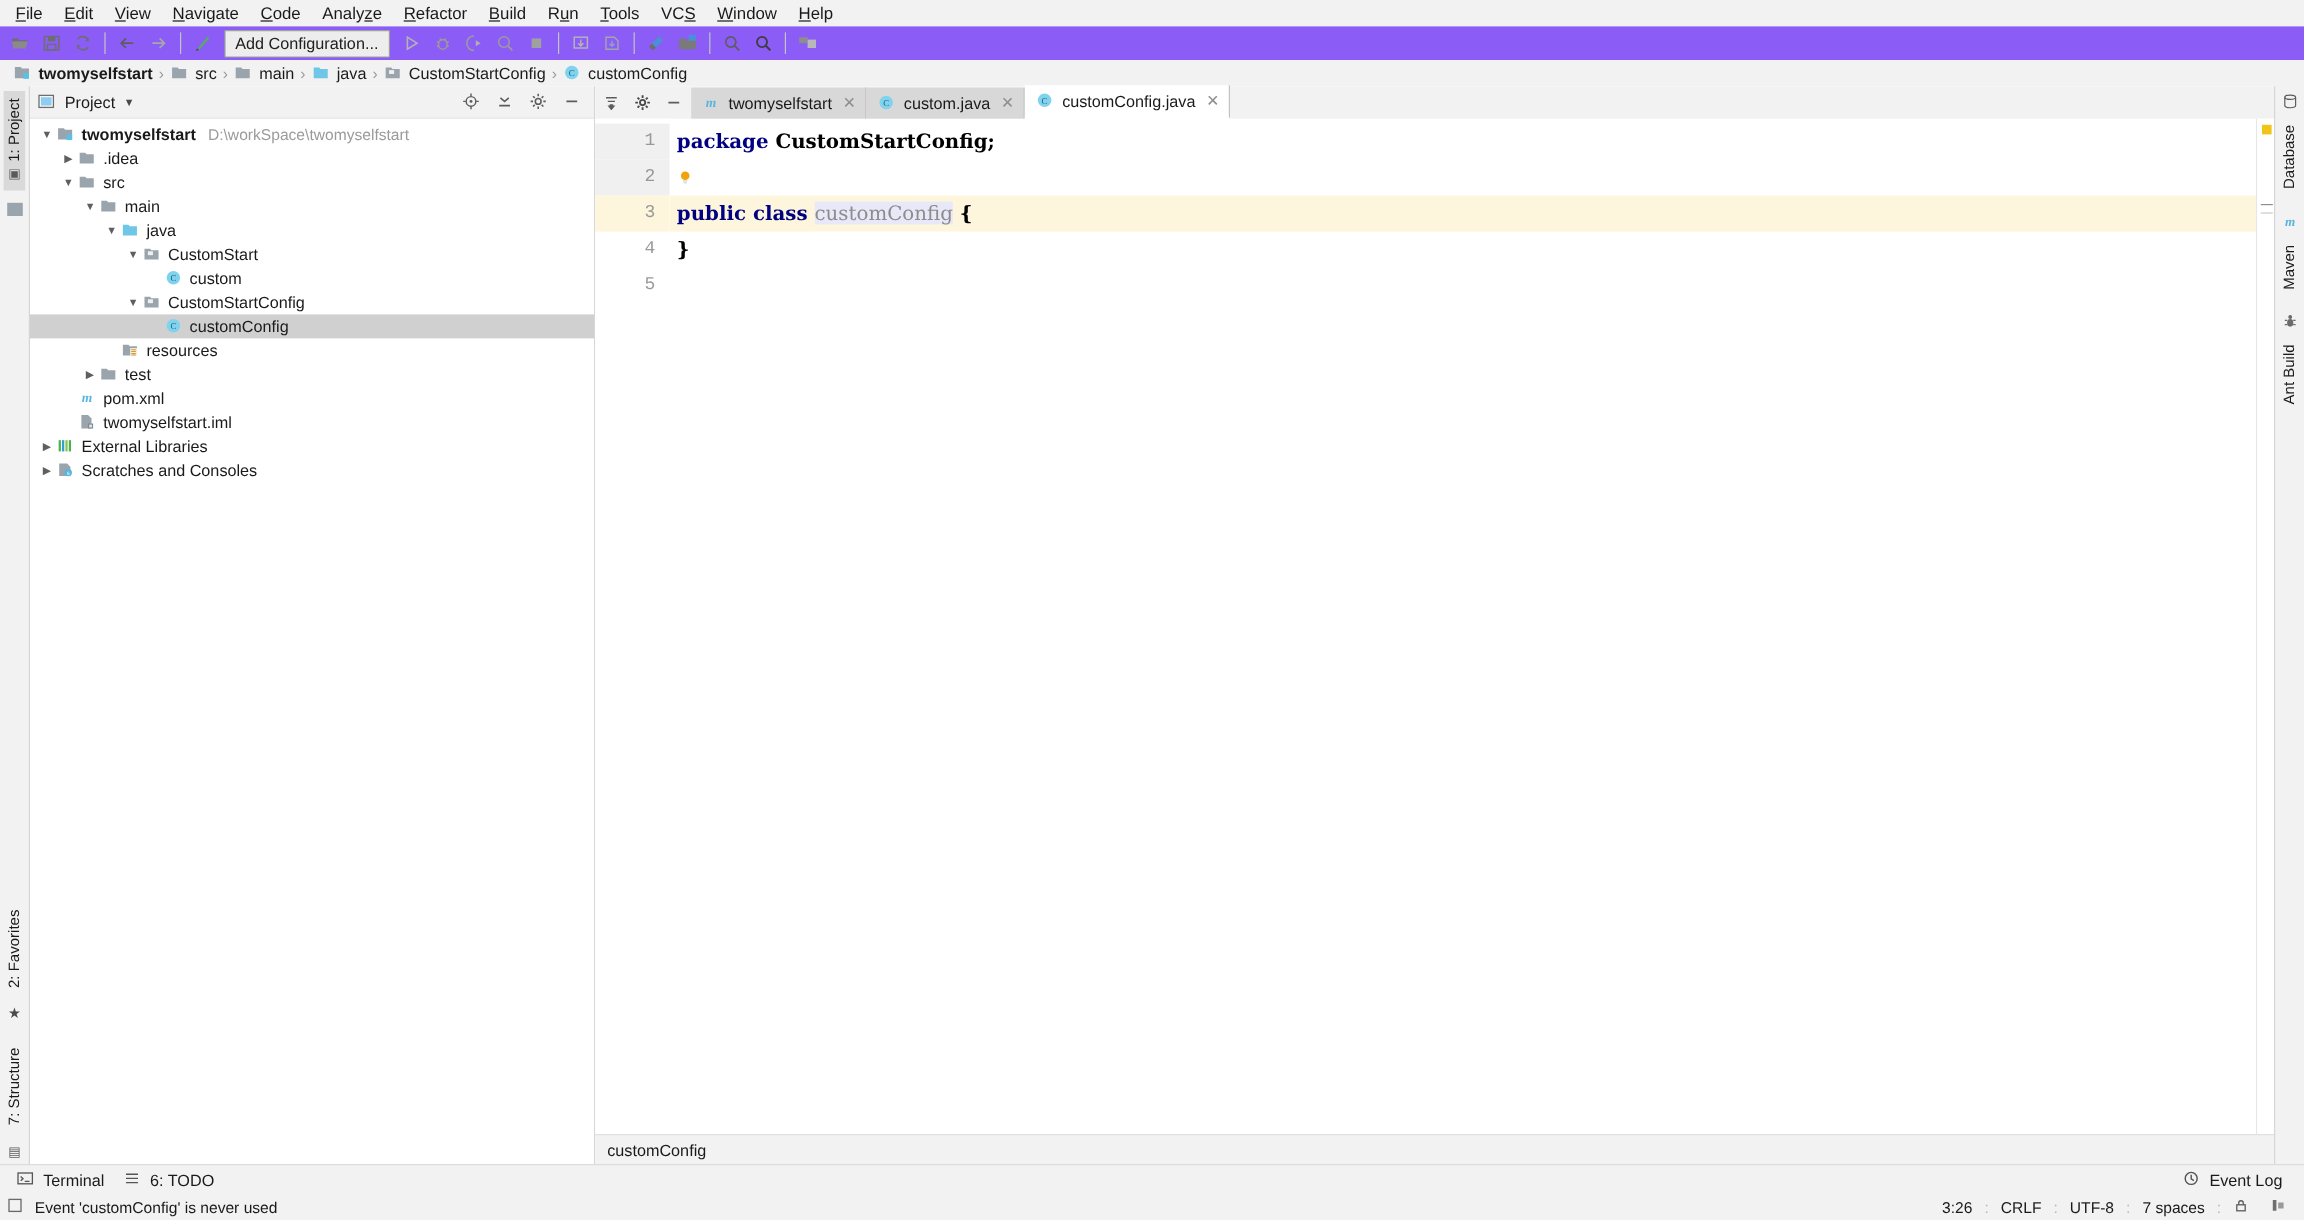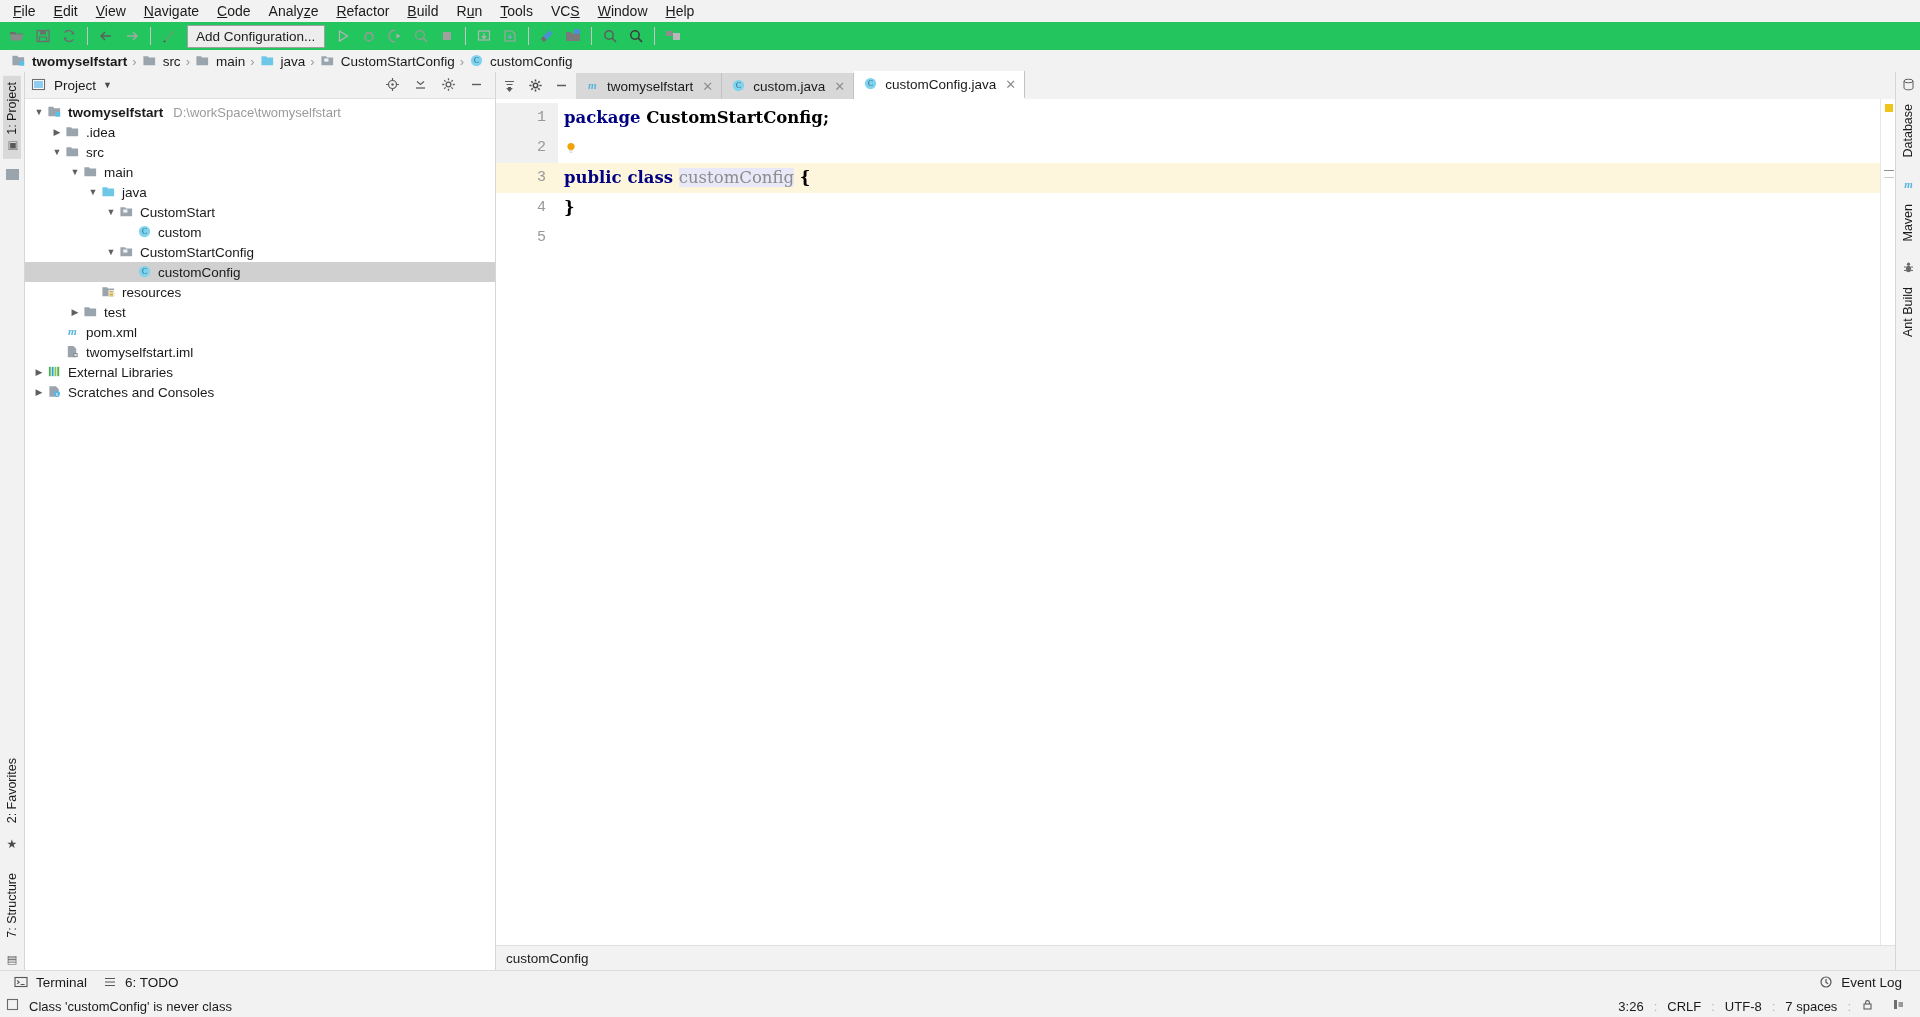--- a/index.html
+++ b/index.html
@@ -11,21 +11,21 @@
     -webkit-font-smoothing:antialiased;
   }
   .app{width:1920px;height:1017px;display:flex;flex-direction:column;background:#f2f2f2;}
 
   
   .menubar{height:22px;background:#f2f2f2;display:flex;align-items:center;padding-left:4px;flex:0 0 auto;}
   .menu-item{padding:2px 9px;font-size:14px;color:#1a1a1a;line-height:18px;white-space:nowrap;cursor:default;}
   .menu-item u{text-decoration:underline;}
 
   
-  .toolbar{height:28px;background:#22c55e;display:flex;align-items:center;padding-left:4px;flex:0 0 auto;gap:0px;}
+  .toolbar{height:28px;background:#8b5cf6;display:flex;align-items:center;padding-left:4px;flex:0 0 auto;gap:0px;}
   .tb-btn{width:26px;height:24px;display:flex;align-items:center;justify-content:center;border-radius:2px;}
   .tb-sep{width:1px;height:18px;background:#c4c4c4;margin:0 5px;}
   .run-config{
     height:21px;min-width:120px;border:1px solid #a0a0a0;background:#ededed;
     display:flex;align-items:center;padding:0 8px;margin:0 5px;font-size:13.5px;color:#202020;
     border-radius:1px;
   }
 
   
   .navbar{height:22px;background:#f2f2f2;display:flex;align-items:center;padding-left:8px;flex:0 0 auto;}
@@ -92,21 +92,21 @@
   .edge{width:1px;background:#e6e6e6;flex:0 0 auto;}
   .scroll-rail{width:14px;background:#fff;flex:0 0 auto;position:relative;}
   .mark-warn{position:absolute;right:2px;top:5px;width:8px;height:8px;background:#f0c419;}
   .mark-dash{position:absolute;right:1px;top:71px;width:10px;height:1px;background:#8f8f8f;}
   .mark-dash2{position:absolute;right:1px;top:78px;width:10px;height:1px;background:#c9c9c9;}
 
   .bread-bottom{height:24px;background:#f2f2f2;display:flex;align-items:center;padding-left:10px;font-size:13.5px;color:#1a1a1a;flex:0 0 auto;border-top:1px solid #e0e0e0;}
 
   
   .bottombar{height:24px;background:#f2f2f2;display:flex;align-items:center;padding:0 6px;flex:0 0 auto;border-top:1px solid #dcdcdc;}
-  .bw-item{display:flex;align-items:flex-start;gap:6px;font-size:13.5px;color:#1a1a1a;padding:2px 8px;}
+  .bw-item{display:flex;align-items:center;gap:6px;font-size:13.5px;color:#1a1a1a;padding:2px 8px;}
   .bw-right{margin-left:auto;display:flex;align-items:center;gap:6px;padding-right:4px;}
 
   
   .statusbar{height:22px;background:#f2f2f2;display:flex;align-items:center;padding:0 6px;flex:0 0 auto;font-size:13px;color:#1a1a1a;}
   .sb-left{display:flex;align-items:center;gap:7px;}
   .sb-right{margin-left:auto;display:flex;align-items:center;gap:0px;}
   .sb-cell{padding:1px 9px;white-space:nowrap;}
   .sb-divider{color:#b5b5b5;padding:0 1px;}
 </style>
 </head>
@@ -663,21 +663,21 @@
     </div>
   </div>
 
   <div class="statusbar">
     <div class="sb-left">
       <span class="ico">
         <svg width="13" height="13" viewBox="0 0 13 13">
             <rect x="1.5" y="1.5" width="10" height="10" fill="none" stroke="#6a6a6a" stroke-width="1.1"></rect>
           </svg>
       </span>
-      <span>Class 'customConfig' is never class</span>
+      <span>Event 'customConfig' is never used</span>
     </div>
     <div class="sb-right">
       <span class="sb-cell">3:26</span>
       <span class="sb-divider">:</span>
       <span class="sb-cell">CRLF</span>
       <span class="sb-divider">:</span>
       <span class="sb-cell">UTF-8</span>
       <span class="sb-divider">:</span>
       <span class="sb-cell">7 spaces</span>
       <span class="sb-divider">:</span>

